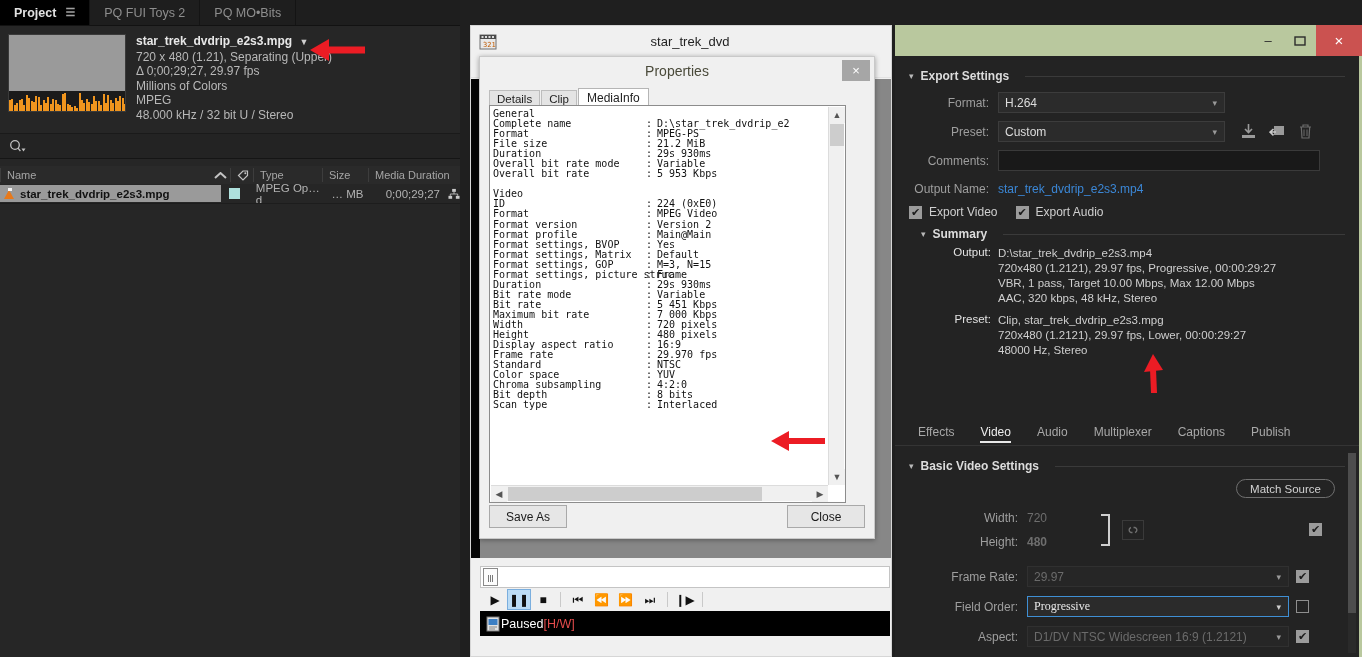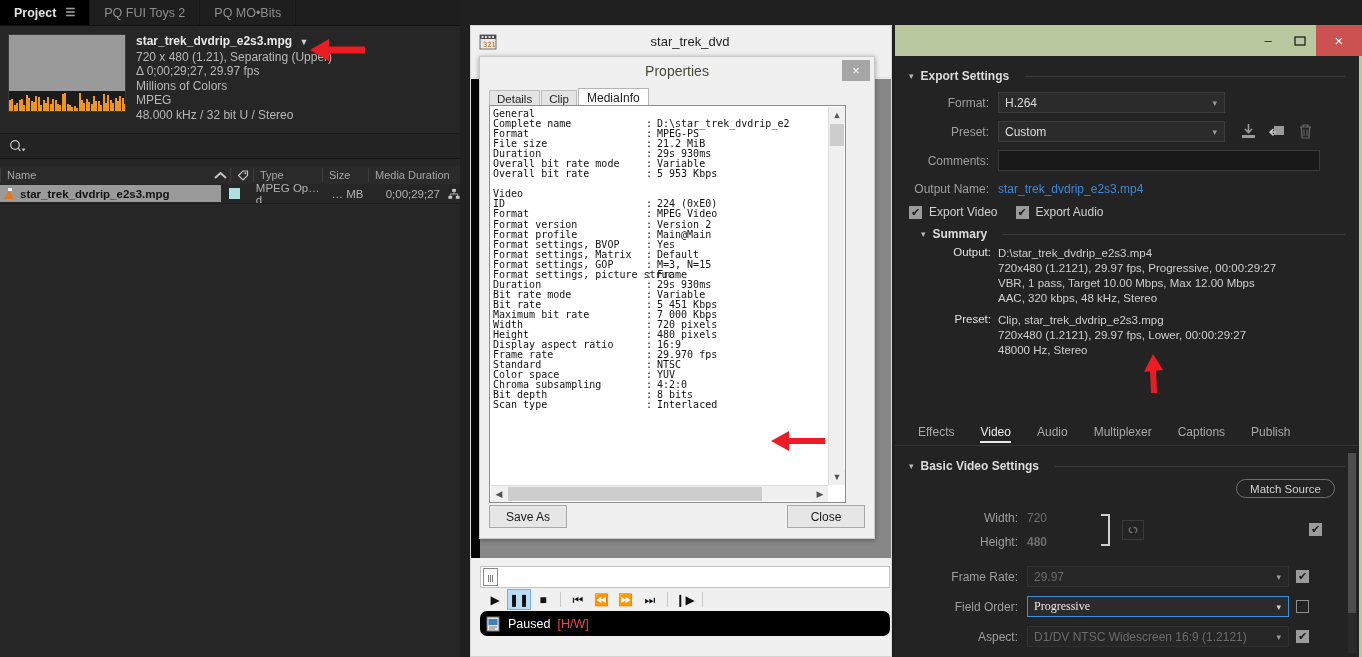--- a/index.html
+++ b/index.html
@@ -166,22 +166,22 @@
   #player-controls {
     position:absolute; left:9px; right:1px; bottom:45px; height:23px;
     background:#f0f0f0; display:flex; align-items:center; gap:0px; padding-left:3px;
   }
   .ctrl { width:24px; height:21px; display:flex; align-items:center; justify-content:center;
           color:#111; font-size:12px; }
   .ctrl.active { background:#bcdcf5; border:1px solid #7aaede; }
   .ctrl-sep { width:1px; height:15px; background:#c9c9c9; margin:0 5px; }
   #player-status {
     position:absolute; left:9px; right:1px; bottom:20px; height:25px;
-    background:#000; color:#fff; display:flex; align-items:center; gap:7px;
-    padding-left:6px; font-size:12.5px;border-radius:7px;
+    background:#000; color:#fff; display:flex; align-items:center; 
+    padding-left:6px; font-size:12.5px;
   }
   #player-status .hw { color:#e24b4b; }
 
   
   #export-window {
     position:absolute; left:895px; top:25px; width:467px; height:632px;
     background:#1e1e1e;
   }
   #export-titlebar {
     height:31px; background:#b9c89e; display:flex; align-items:center; justify-content:flex-end;

